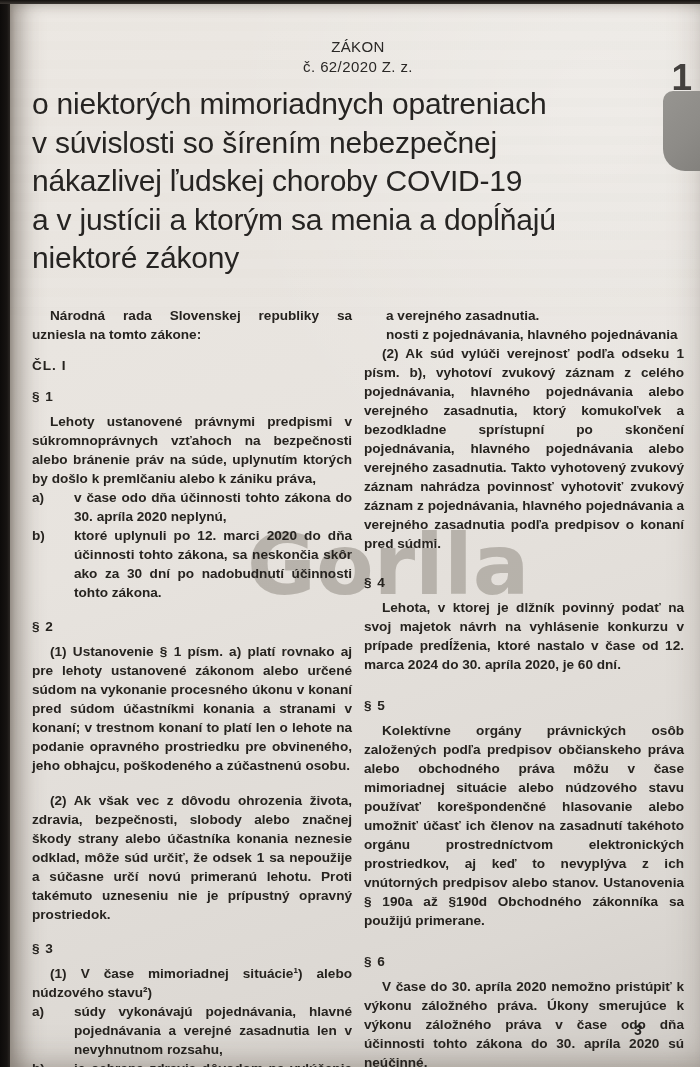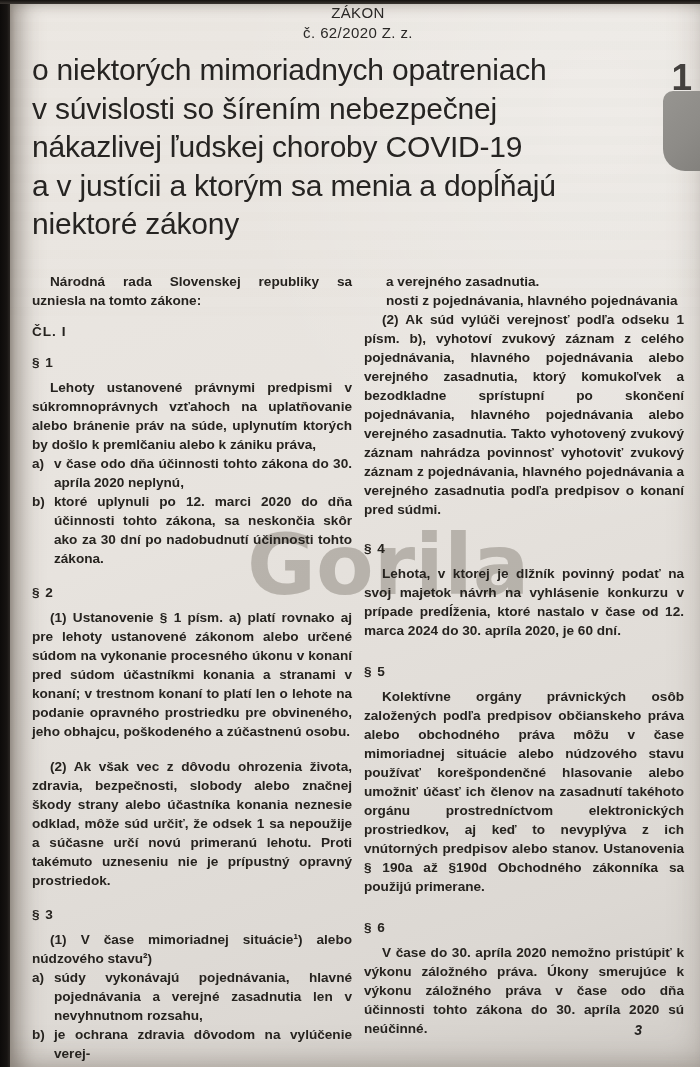--- a/index.html
+++ b/index.html
@@ -38,21 +38,21 @@
     mask-image:linear-gradient(180deg, rgba(0,0,0,.8) 0 300px, rgba(0,0,0,.15) 320px 100%);
     -webkit-mask-image:linear-gradient(180deg, rgba(0,0,0,.8) 0 300px, rgba(0,0,0,.15) 320px 100%);
     opacity:.35;
   }
   .content{
     position:relative;z-index:2;
     padding:0 16px 0 22px;
     color:#23211f;
   }
   
-  .doc-header{text-align:center;line-height:20px;
+  .doc-header{text-align:center;padding-top:34px;line-height:20px;
     font-size:15px;font-weight:500;letter-spacing:.4px;color:#2a2826;}
   .doc-title{
     margin:8px auto 0 auto;
     text-align:left;
     font-size:30px;line-height:38.5px;font-weight:400;
     letter-spacing:-.2px;color:#262422;
     white-space:pre-line;
   }
   
   .columns{
@@ -64,21 +64,21 @@
   .para{margin:0;text-indent:18px;}
   .para + .para{margin-top:16px;}
   .cont-line{margin:0;padding-left:22px;text-indent:0;}
   .sec-heading{
     text-align:left;font-weight:700;letter-spacing:1px;
     margin:15px 0 6px 0;text-indent:0;
   }
   .sec-heading.first{margin-top:12px;}
   .list-item{display:flex;margin:0;}
   .list-item .marker{flex:0 0 22px;}
-  .list-item .itext{flex:1 1 auto;}
+  .list-item .itext{flex:1 1 auto;margin-left:20px;}
   
   .page-number{
     position:absolute;z-index:4;right:58px;top:1019px;
     font-size:14px;font-weight:700;font-style:italic;color:#23211f;
   }
   .thumb-tab{
     position:absolute;z-index:4;right:0;top:88px;width:37px;height:80px;
     background:linear-gradient(135deg,#979591 0%,#8d8b87 60%,#83817d 100%);
     border-radius:10px 0 0 22px;
   }
@@ -120,21 +120,21 @@
 niektoré zákony</div>
 
     <div class="columns">
 
       <div class="col">
         <p class="para">Národná rada Slovenskej republiky sa uzniesla na tomto zákone:</p>
 
         <div class="sec-heading first">ČL. I</div>
         <div class="sec-heading" style="margin-top:6px;">§ 1</div>
 
-        <p class="para">Lehoty ustanovené právnymi predpismi v súkromnoprávnych vzťahoch na uplatňovanie alebo bránenie práv na súde, uplynutím ktorých by došlo k premlčaniu alebo k zániku práva,</p>
+        <p class="para">Lehoty ustanovené právnymi predpismi v súkromnoprávnych vzťahoch na bezpečnosti alebo bránenie práv na súde, uplynutím ktorých by došlo k premlčaniu alebo k zániku práva,</p>
 
         <div class="list-item">
           <span class="marker">a)</span>
           <span class="itext">v čase odo dňa účinnosti tohto zákona do 30. apríla 2020 neplynú,</span>
         </div>
         <div class="list-item">
           <span class="marker">b)</span>
           <span class="itext">ktoré uplynuli po 12. marci 2020 do dňa účinnosti tohto zákona, sa neskončia skôr ako za 30 dní po nadobudnutí účinnosti tohto zákona.</span>
         </div>
 

